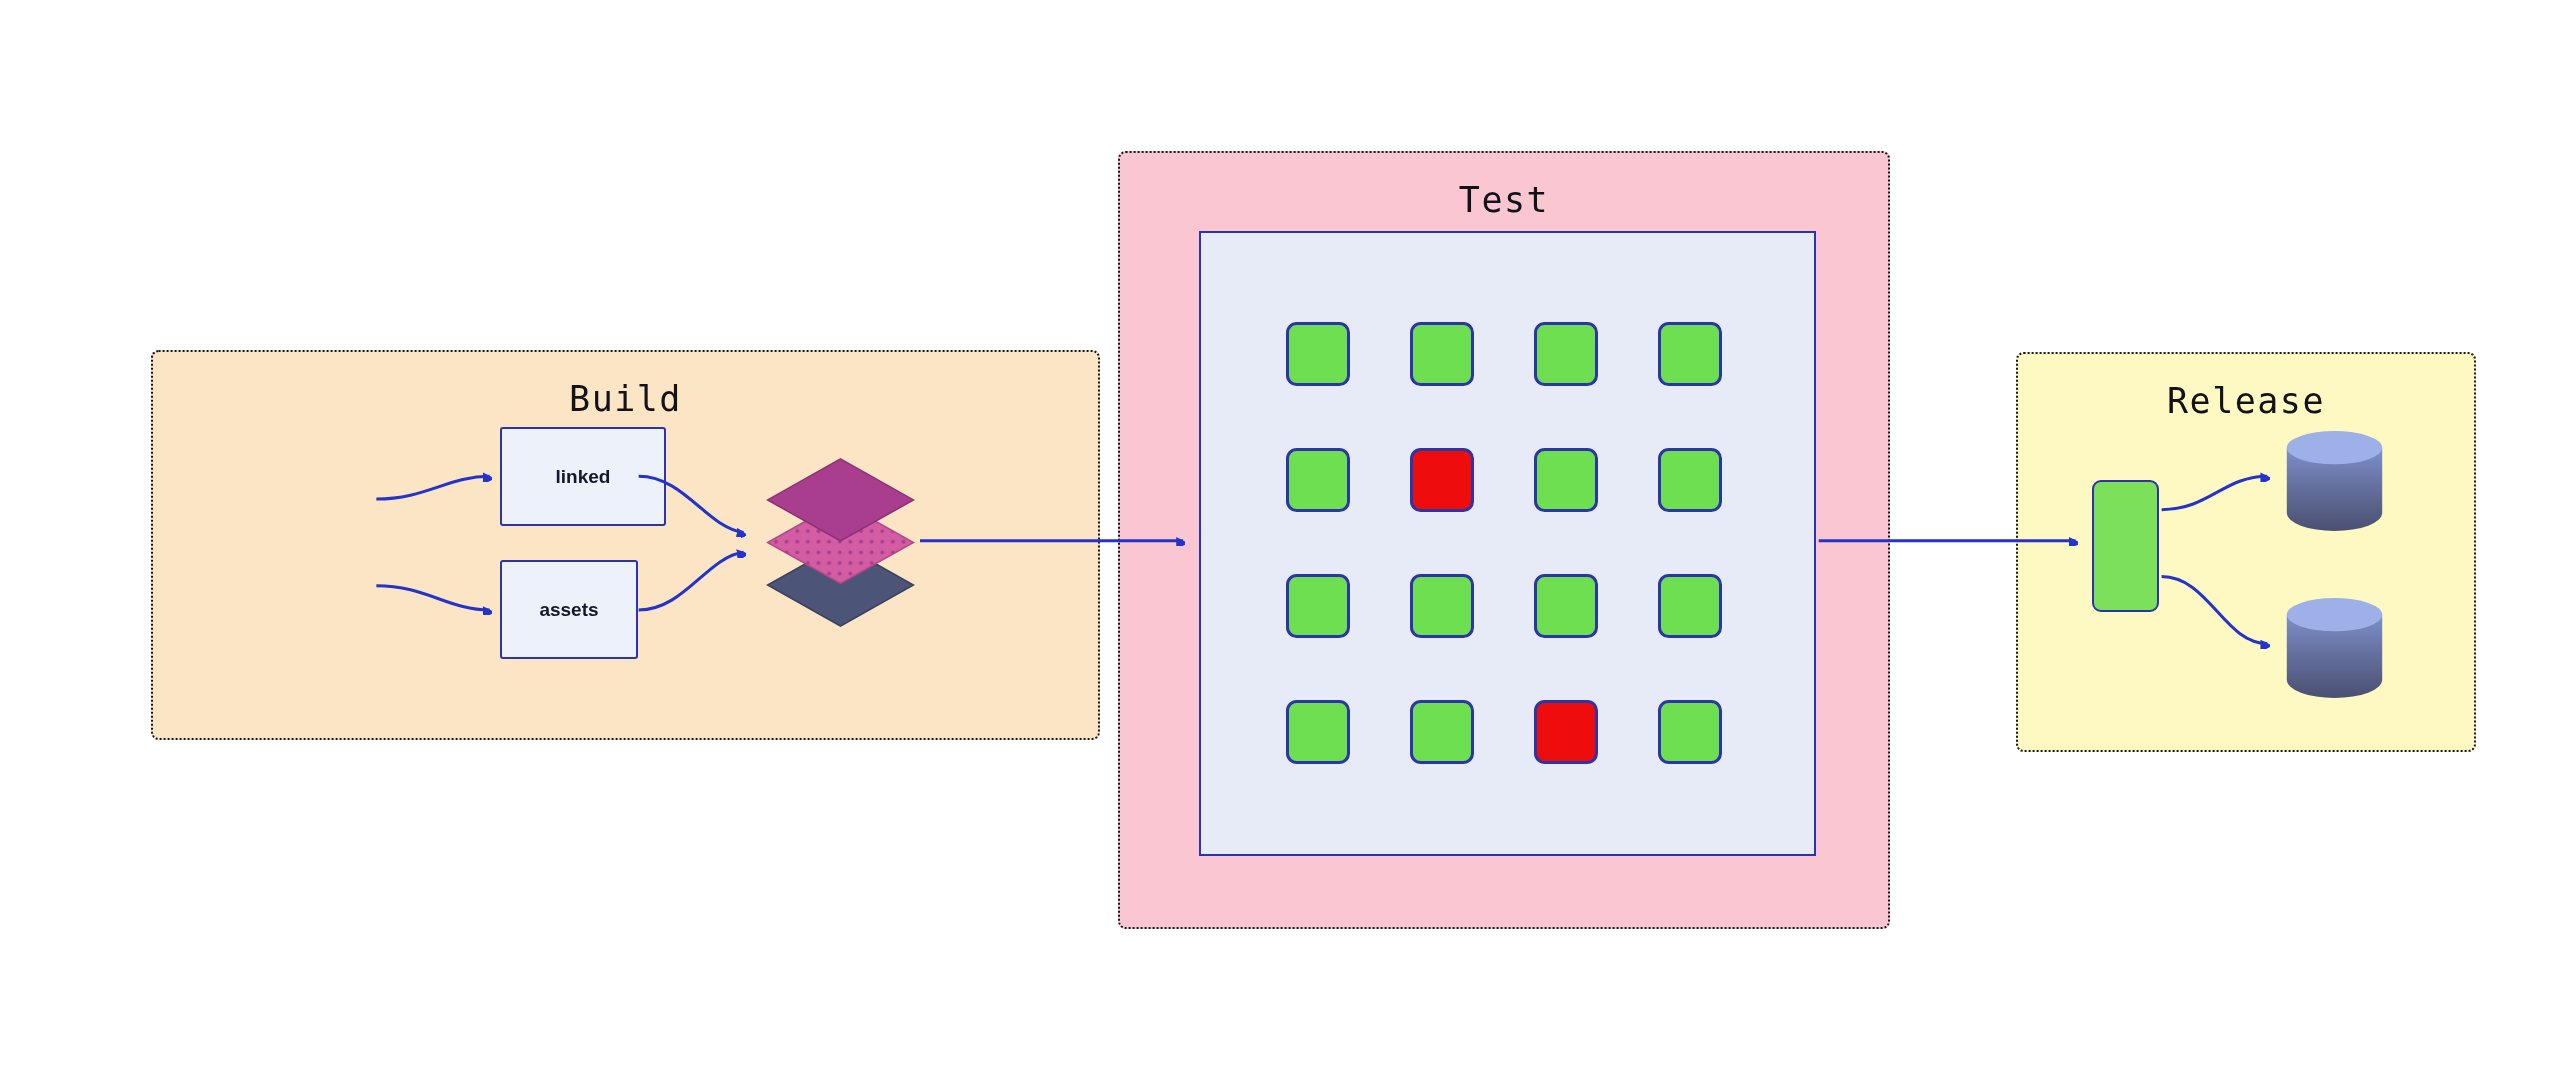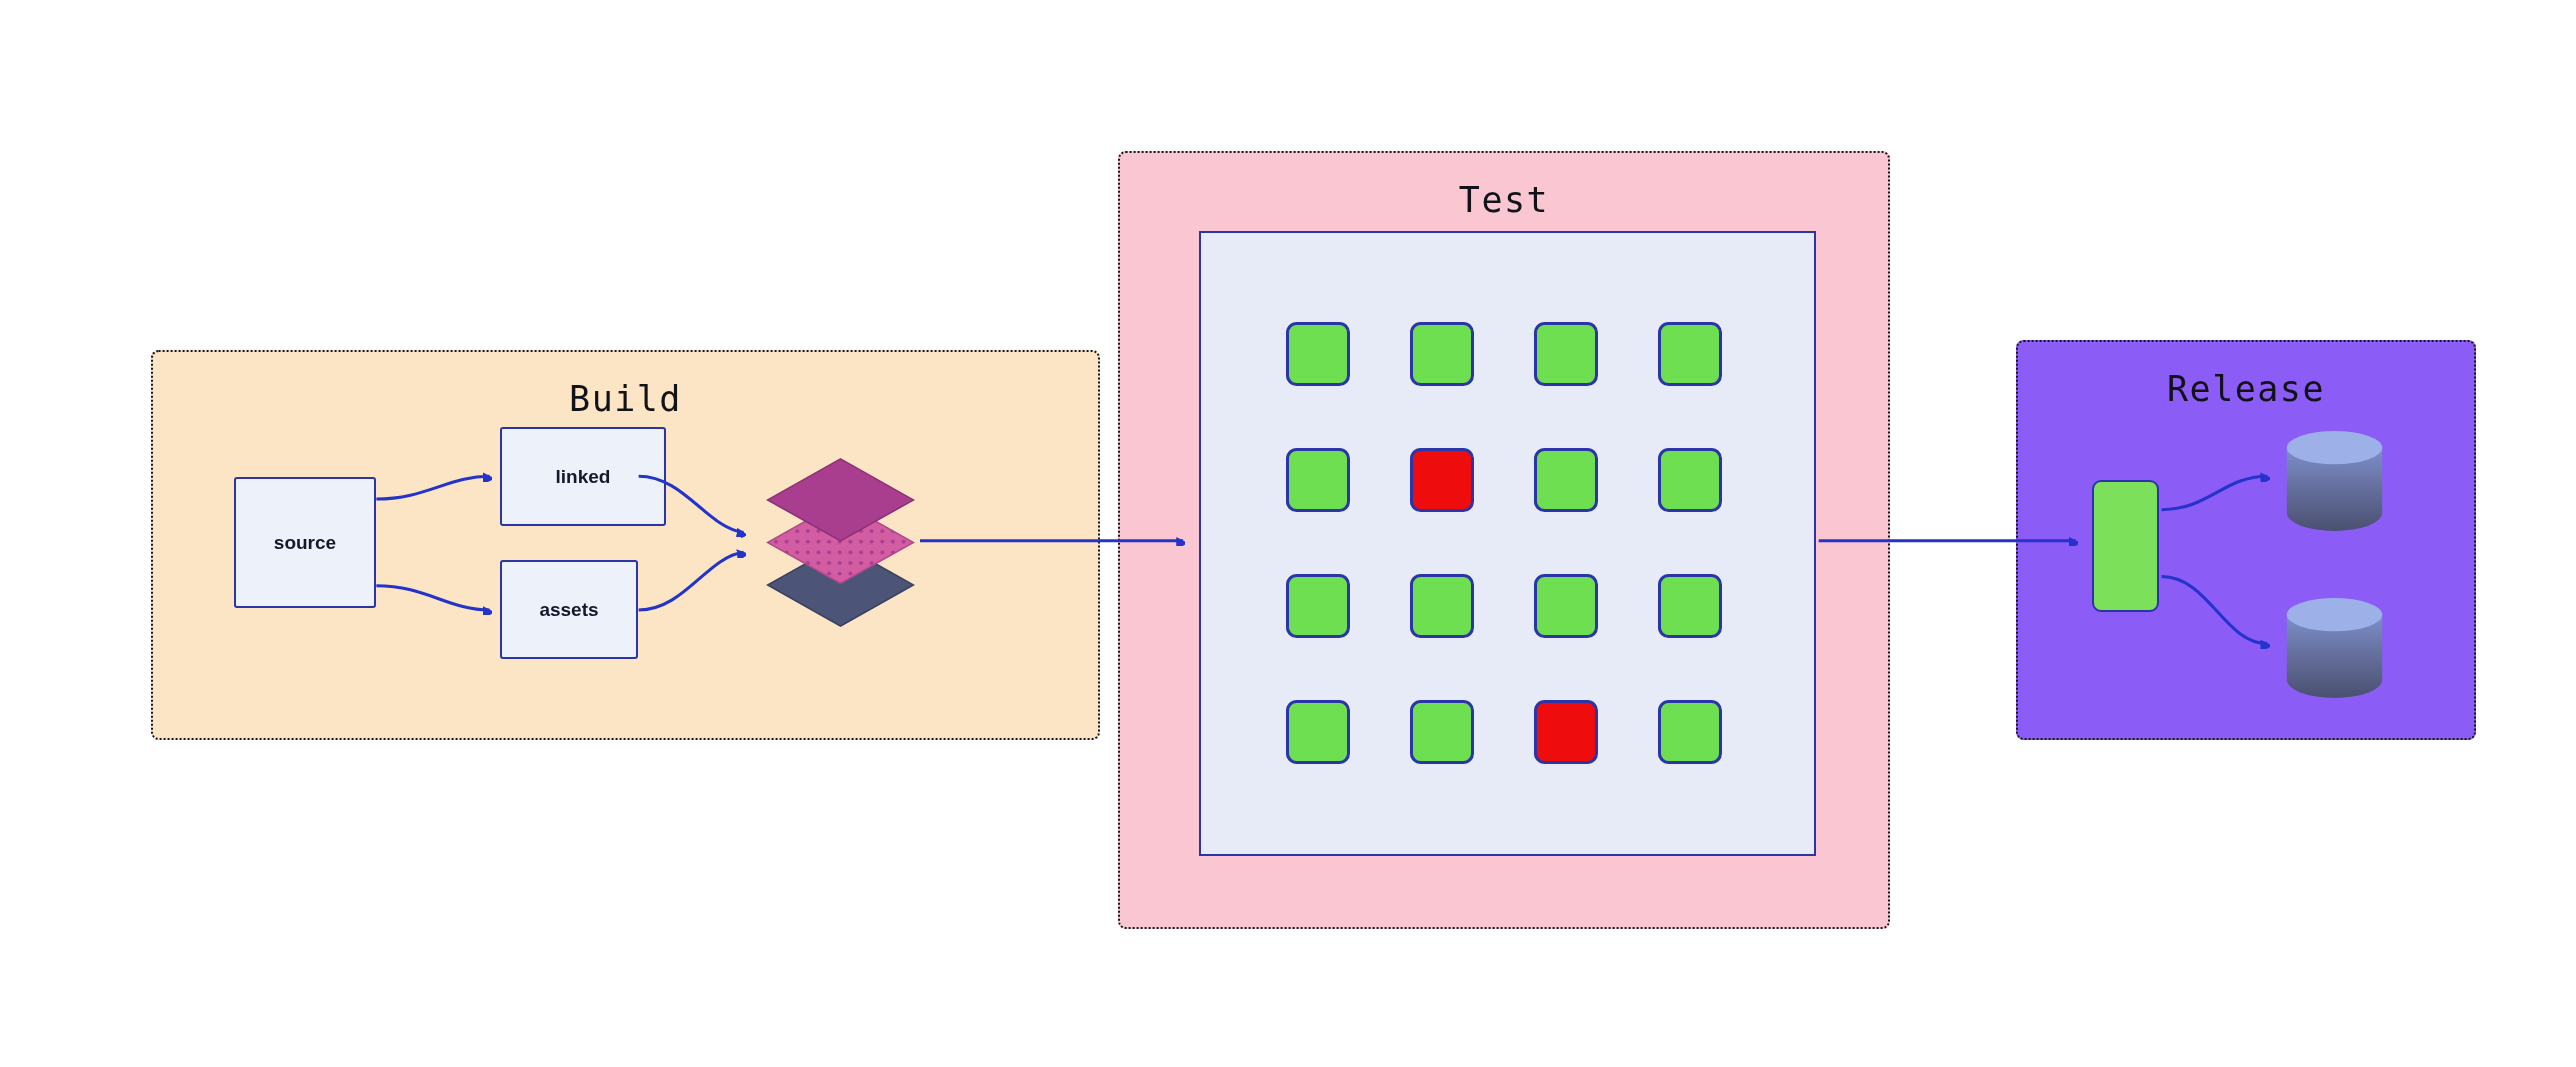--- a/index.html
+++ b/index.html
@@ -7,21 +7,21 @@
     position:relative;width:2576px;height:1068px;background:#ffffff;overflow:hidden;
     font-family:"Liberation Sans", sans-serif;
   }
   .panel{position:absolute;border:2.3px dotted #14161f;border-radius:7.6px;box-sizing:border-box;}
   .panel-title{
     position:absolute;top:15px;left:0;right:0;text-align:center;
     font-family:"DejaVu Sans Mono", monospace;font-size:35px;color:#111318;letter-spacing:1.5px;margin-top:12px;
   }
   #build-panel{left:151px;top:350px;width:949px;height:390px;background:#fbe5c4;}
   #test-panel{left:1118px;top:151px;width:772px;height:778px;background:#f9c6d2;}
-  #release-panel{left:2016px;top:340px;width:460px;height:400px;background:#8b5cf6;}
+  #release-panel{left:2016px;top:352px;width:460px;height:400px;background:#fef9c3;}
 
   .node{
     position:absolute;background:#edf1fa;border:2.3px solid #2b35a8;border-radius:3px;
     display:flex;align-items:center;justify-content:center;
     font-weight:bold;font-size:19px;color:#15172b;box-sizing:border-box;
   }
   #node-source{left:234px;top:477px;width:142px;height:131px;}
   #node-linked{left:500px;top:427px;width:166px;height:99px;}
   #node-assets{left:500px;top:560px;width:138px;height:99px;}
 
@@ -47,23 +47,20 @@
   #db-top-icon{left:2283px;top:428px;}
   #db-bottom-icon{left:2283px;top:595px;}
 </style>
 </head>
 <body>
 
 <div id="stage">
 
   <div id="build-panel" class="panel">
     <div class="panel-title">Build</div>
-  </div>
-  <div id="node-source" class="node">
-    <span>source</span>
   </div>
   <div id="node-linked" class="node">
     <span>linked</span>
   </div>
   <div id="node-assets" class="node">
     <span>assets</span>
   </div>
 
   <svg id="stack-icon" class="abs-svg" width="161" height="186" viewBox="0 0 212 244">
     <defs>

